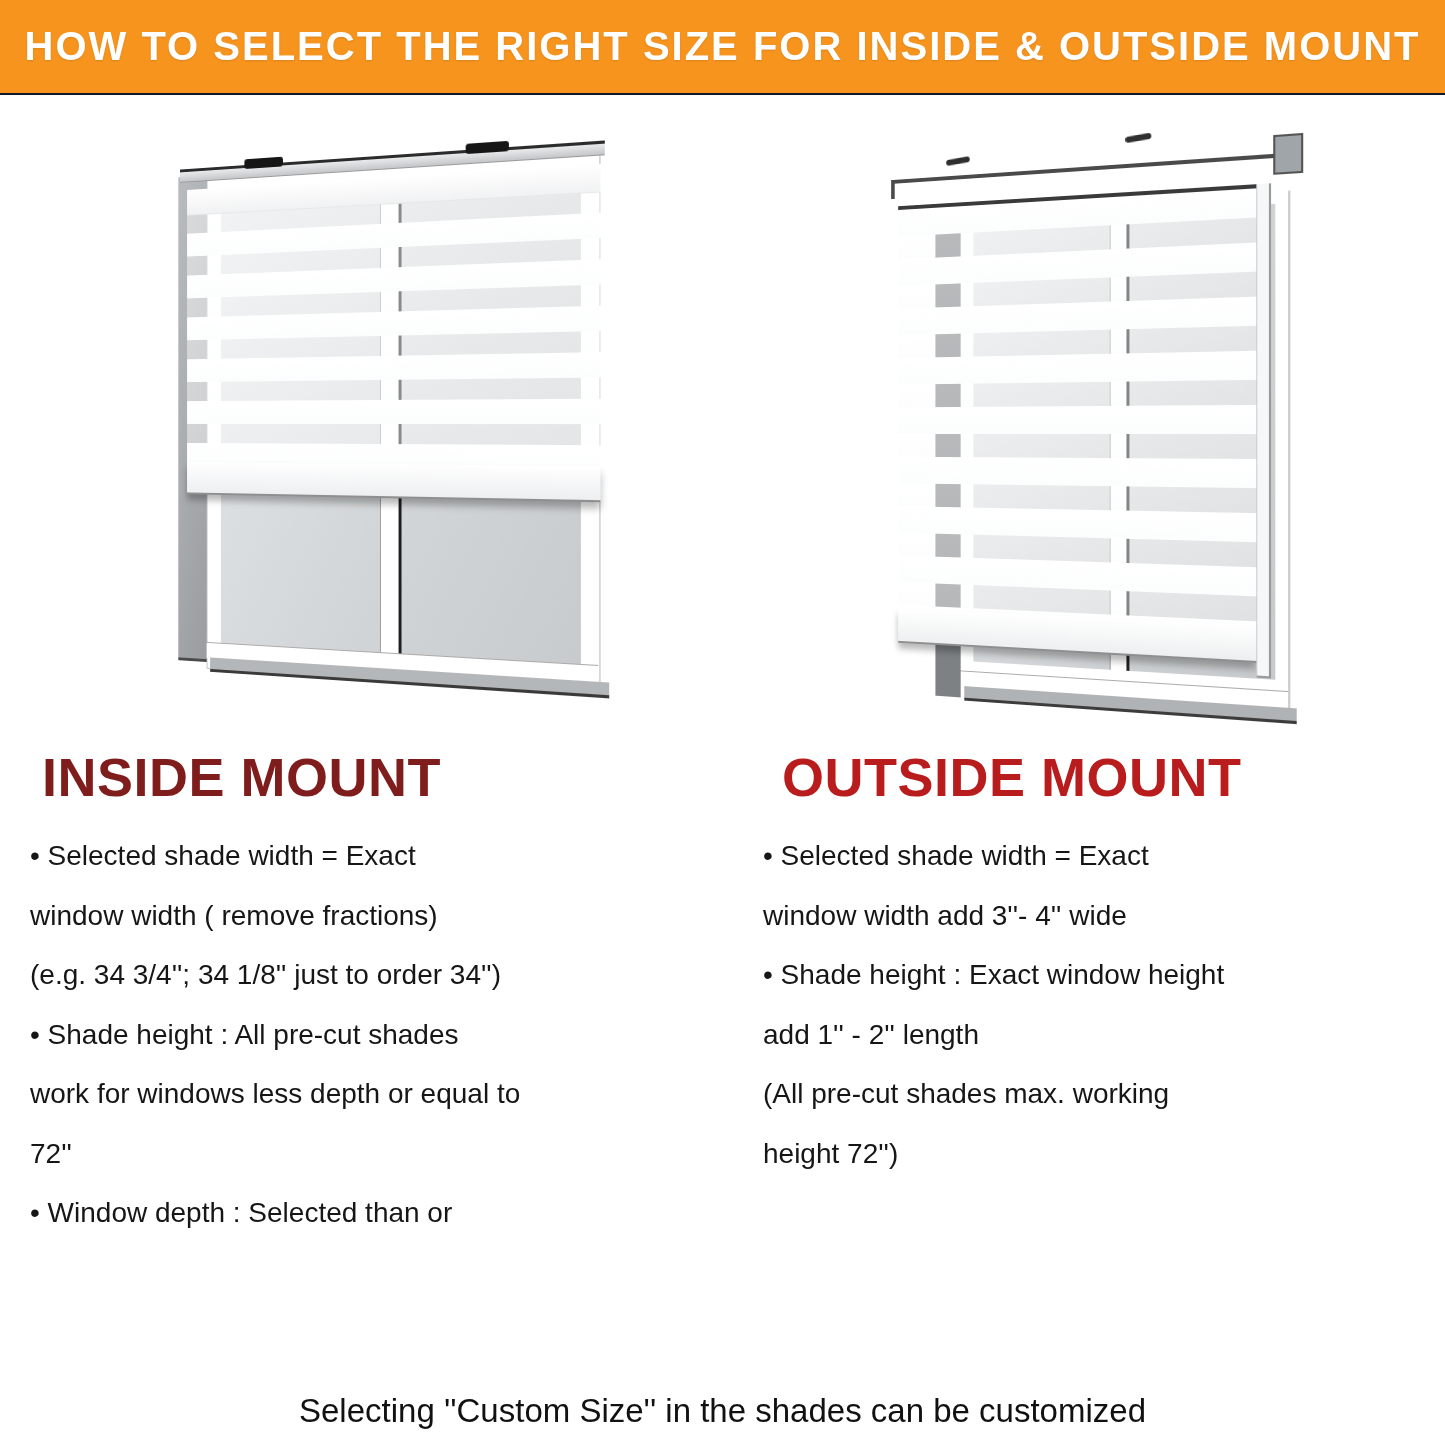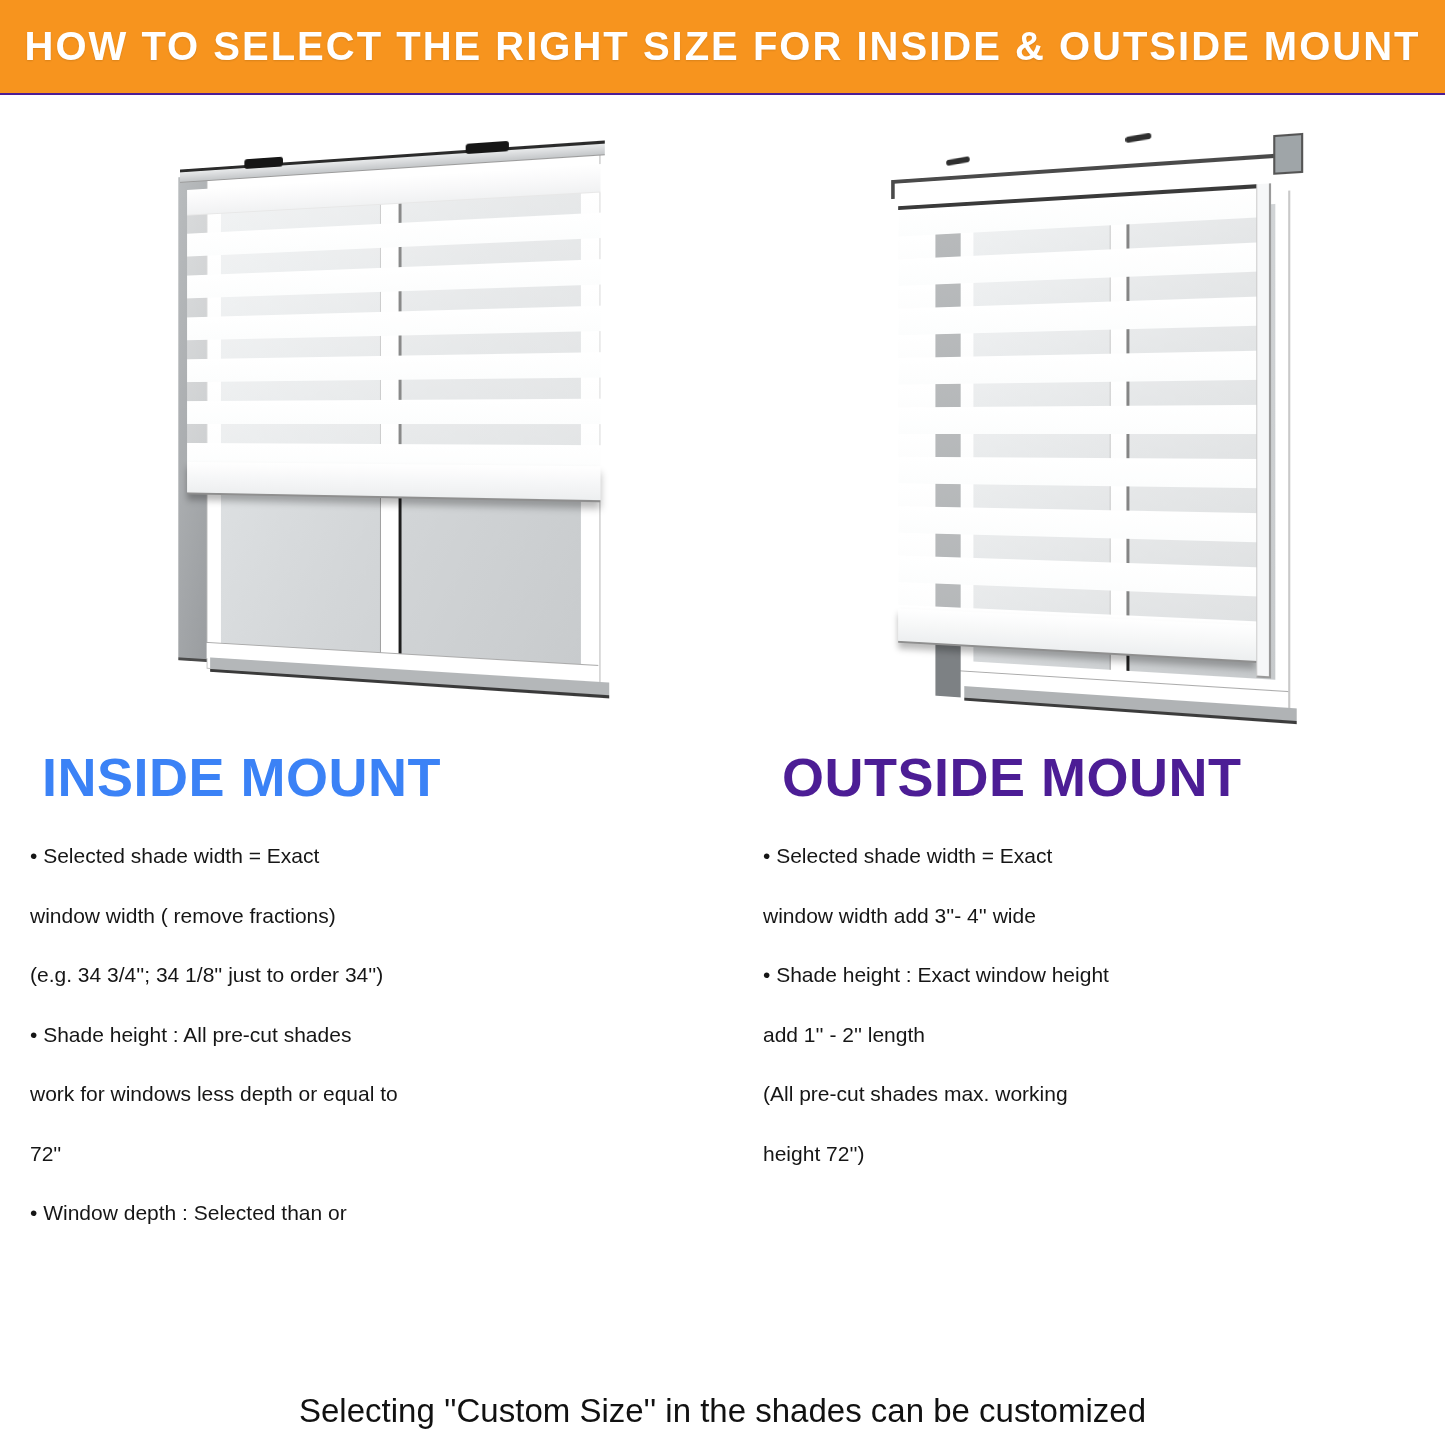--- a/index.html
+++ b/index.html
@@ -1,32 +1,32 @@
 <!DOCTYPE html>
 <html><head>
 <meta charset="utf-8">
 <style>
   html,body{margin:0;padding:0;background:#ffffff;}
   #page{position:relative;width:1445px;height:1432px;background:#ffffff;overflow:hidden;
         font-family:"Liberation Sans", sans-serif;}
 
   
   .banner{position:absolute;left:0;top:0;width:100%;height:93px;background:#F7941E;
-          display:flex;align-items:center;justify-content:center;border-bottom:2px solid #4c1d95;}
+          display:flex;align-items:center;justify-content:center;border-bottom:2px solid #0f172a;}
   .banner h1{margin:0;color:#ffffff;font-size:40px;font-weight:bold;letter-spacing:2px;
              white-space:nowrap;text-shadow:0 1px 2px rgba(0,0,0,0.12);}
 
   
   .mount-heading{position:absolute;margin:0;font-size:54px;font-weight:bold;color:#F0962D;
                  letter-spacing:0.5px;white-space:nowrap;}
   #inside-heading{left:42px;top:746px;}
   #outside-heading{left:782px;top:746px;}
 
   
-  .col{position:absolute;font-size:21px;line-height:59.5px;color:#161616;}
+  .col{position:absolute;font-size:28px;line-height:59.5px;color:#161616;}
   #col-left{left:30px;top:826px;width:680px;}
   #col-right{left:763px;top:826px;width:670px;}
   .col p{margin:0;white-space:nowrap;}
 
   
   .footer-note{position:absolute;left:0;top:1392px;width:100%;text-align:center;
                font-size:33px;color:#111111;}
 
   
   .scene{position:absolute;}
@@ -130,22 +130,22 @@
       <div class="o-dash d2"></div>
       <div class="o-shade">
         <div class="shadetop"></div>
         <div class="bands"></div>
         <div class="bottombar"></div>
       </div>
       <div class="o-side"></div>
     </div>
   </div>
 
-  <h2 class="mount-heading" id="inside-heading" style="color: #3b82f6;">INSIDE MOUNT</h2>
-  <h2 class="mount-heading" id="outside-heading" style="color: #4c1d95;">OUTSIDE MOUNT</h2>
+  <h2 class="mount-heading" id="inside-heading" style="color: #7f1d1d;">INSIDE MOUNT</h2>
+  <h2 class="mount-heading" id="outside-heading" style="color: #b91c1c;">OUTSIDE MOUNT</h2>
 
   <div class="col" id="col-left" style="color: rgb(22, 22, 22);">
     <p>• Selected shade width = Exact</p>
     <p>window width ( remove fractions)</p>
     <p>(e.g. 34 3/4''; 34 1/8'' just to order 34'')</p>
     <p>• Shade height : All pre-cut shades</p>
     <p>work for windows less depth or equal to</p>
     <p>72''</p>
     <p>• Window depth : Selected than or</p>
   </div>

